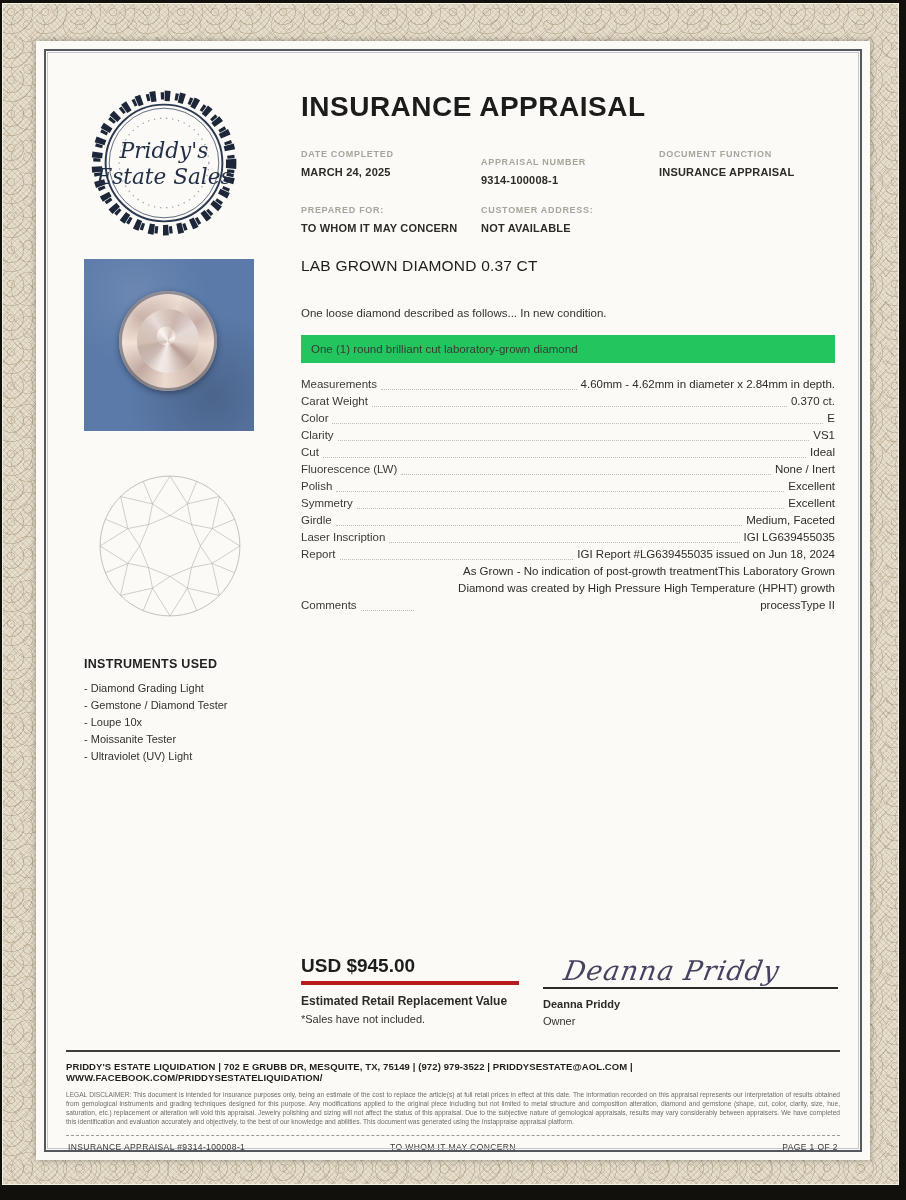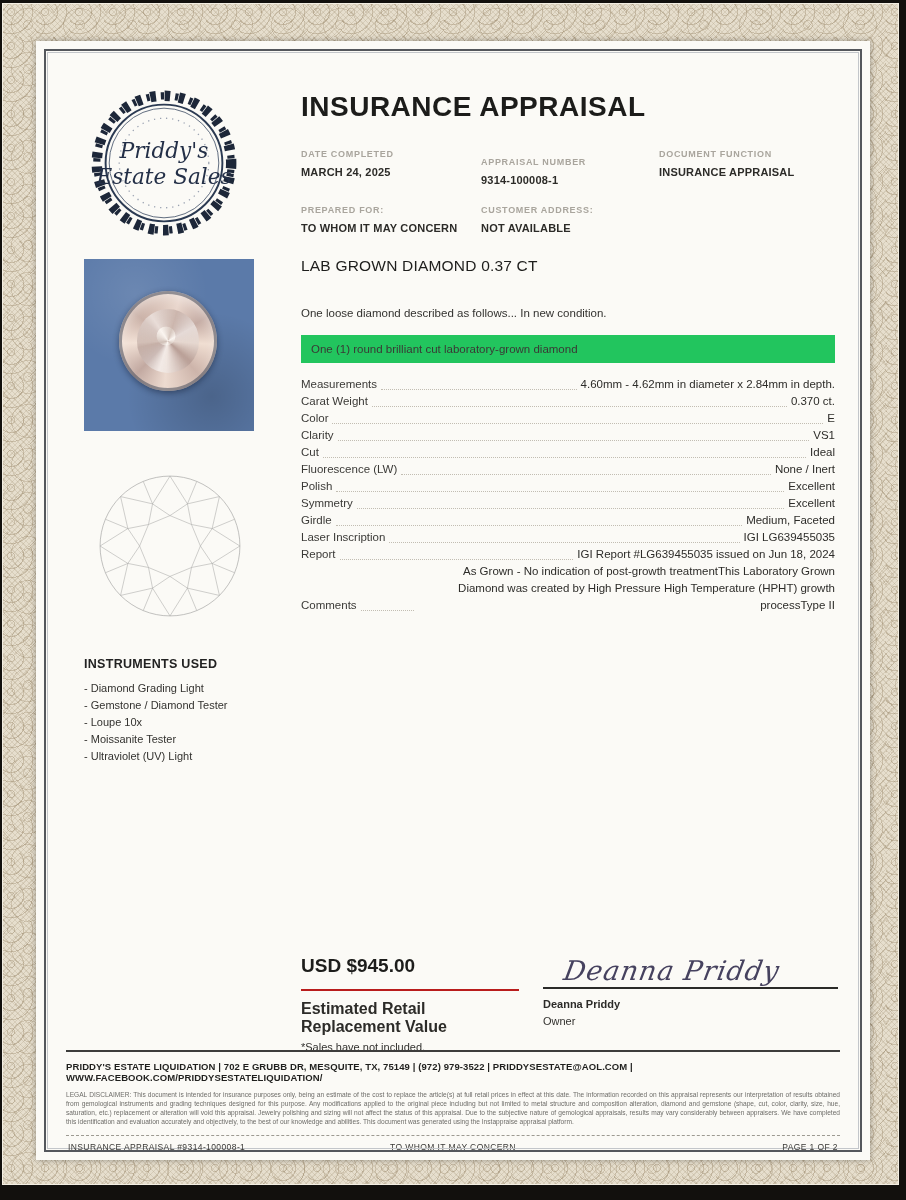--- a/index.html
+++ b/index.html
@@ -83,22 +83,22 @@
   .spec-table { margin-top:13px; }
   .spec-row { display:flex; align-items:flex-end; line-height:17px; font-size:11.5px; }
   .spec-label { color:#3b3a37; white-space:nowrap; }
   .spec-dots { flex:1 1 auto; border-bottom:1.5px dotted #c2bdb2; margin:0 4px 3px 4px; min-width:14px; }
   .spec-value { color:#2d2c29; text-align:right; max-width:78%; }
 
   
   .value-row { position:absolute; left:245px; top:894px; right:12px; display:flex; }
   .val-col { width:218px; margin-right:24px; }
   .sig-col { flex:1; position:relative; }
-  .amount { font-size:19px; font-weight:700; color:#1d1d1b; padding-bottom:12px; border-bottom:2px solid #b91c1c; }
-  .val-caption { font-size:16px; font-weight:700; color:#2c2b28; margin-top:9px; }
+  .amount { font-size:19px; font-weight:700; color:#1d1d1b; padding-bottom:4px; border-bottom:4px solid #b91c1c; }
+  .val-caption { font-size:12px; font-weight:700; color:#2c2b28; margin-top:9px; }
   .val-note { font-size:11px; color:#33322f; margin-top:5px; }
   .sig-script {
     font-family:"DejaVu Serif", serif; font-style:italic; font-size:27px; color:#46425f;
     transform:skewX(-10deg); transform-origin:left bottom;
     padding:0 0 2px 18px; letter-spacing:1px; white-space:nowrap;
   }
   .sig-line { border-bottom:2px solid #2a2a28; margin-top:-1px; }
   .sig-name { font-size:11px; font-weight:700; color:#2c2b28; margin-top:9px; }
   .sig-role { font-size:11px; color:#33322f; margin-top:5px; }
 

